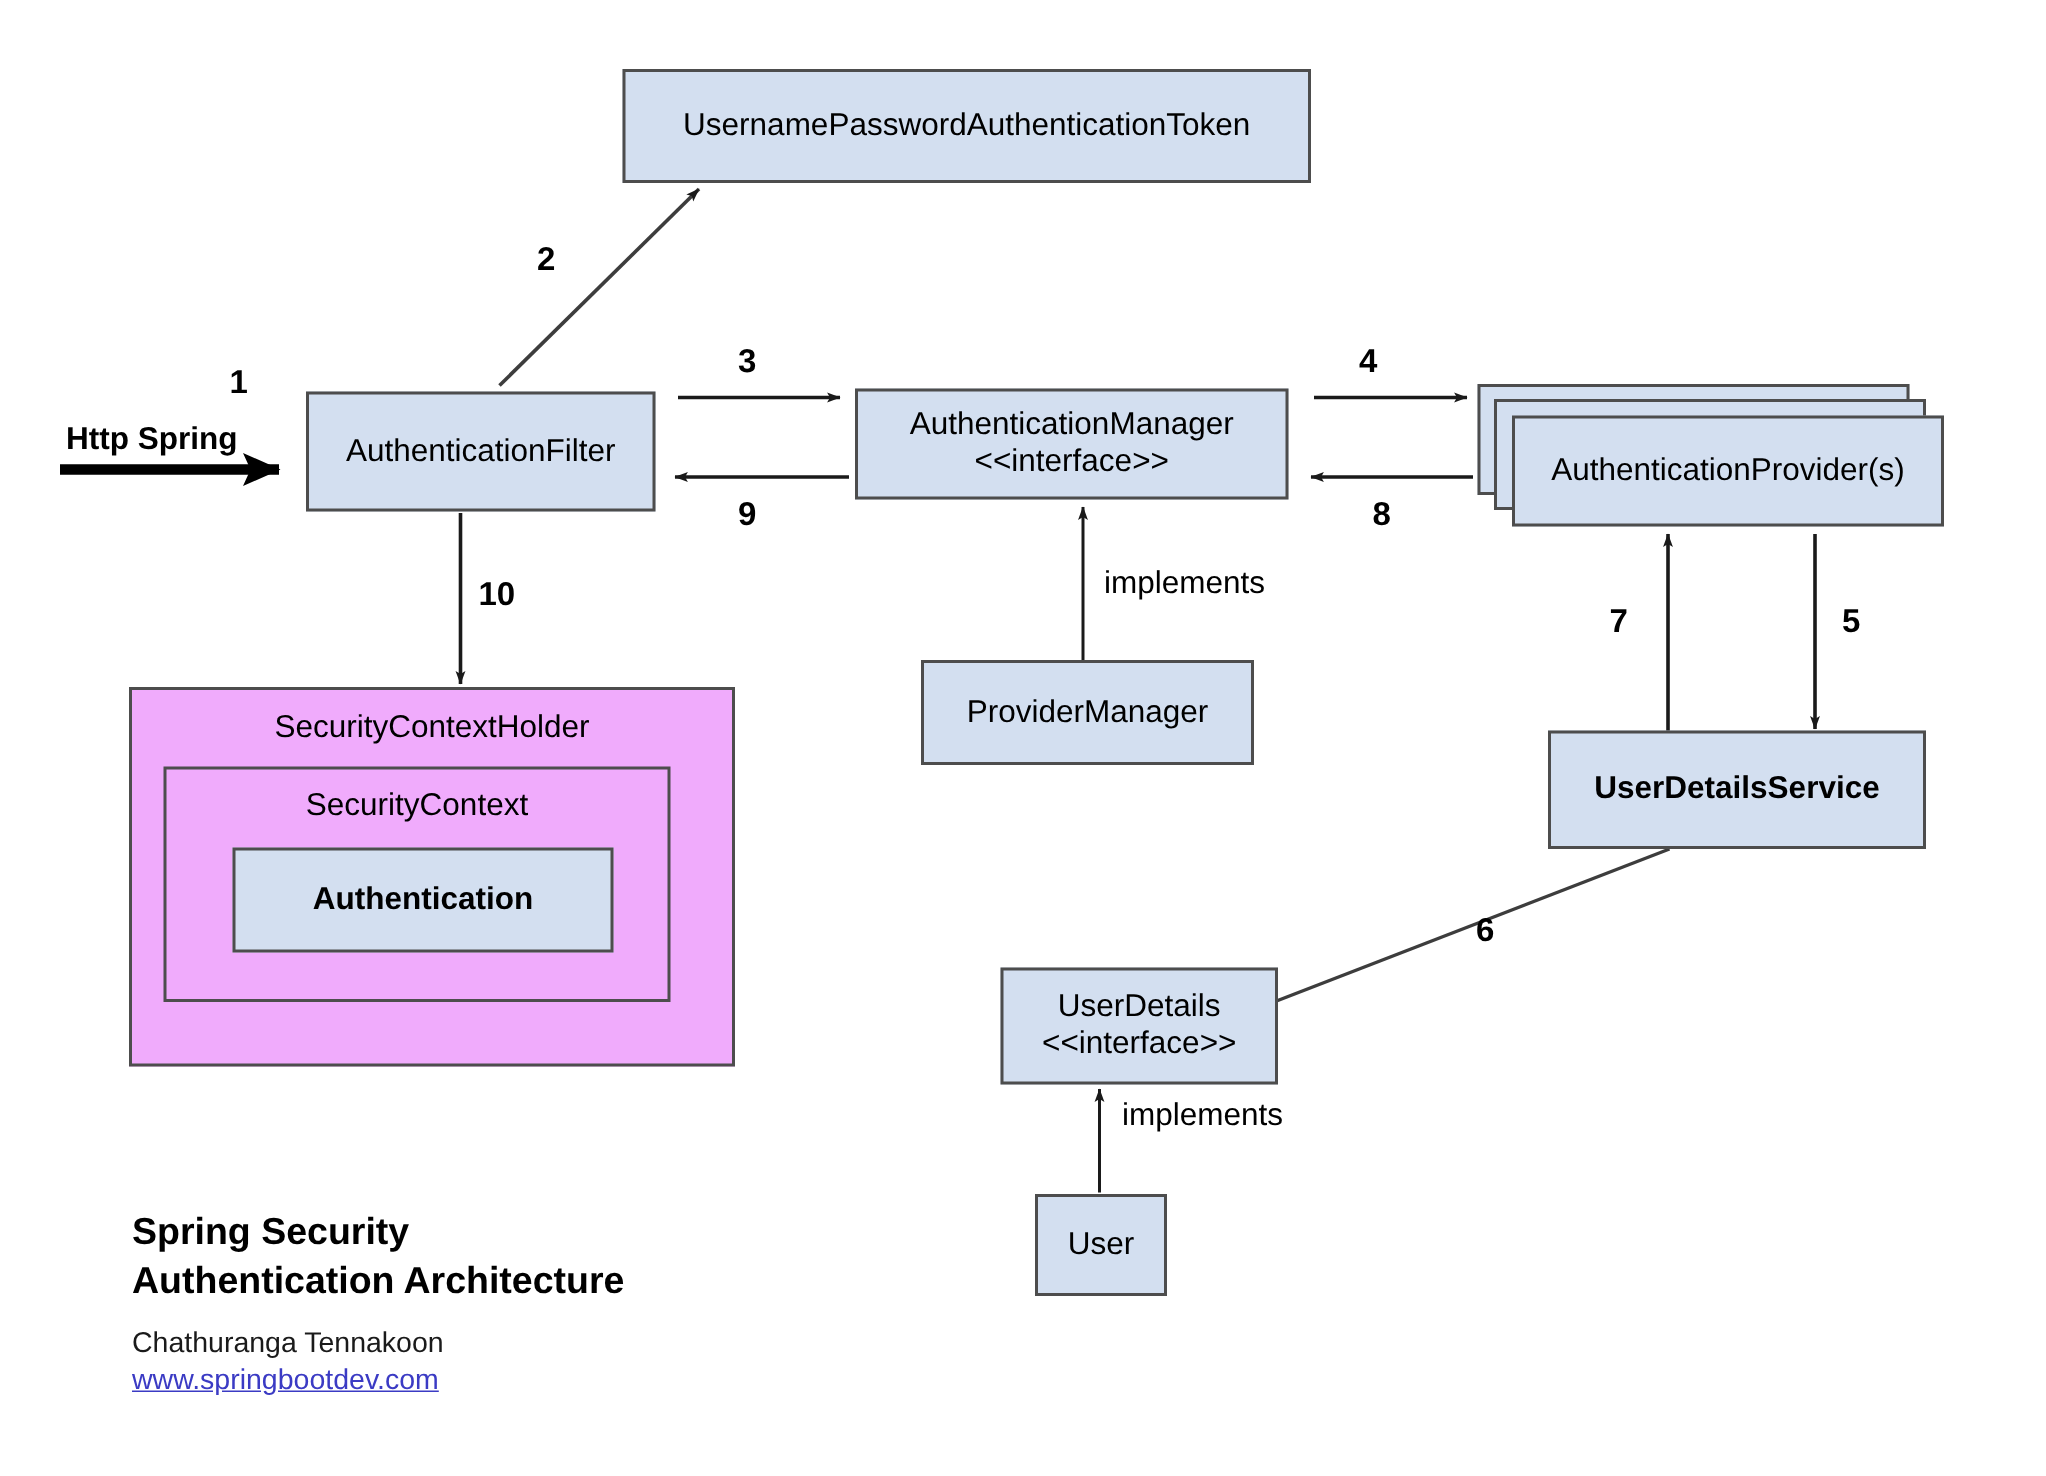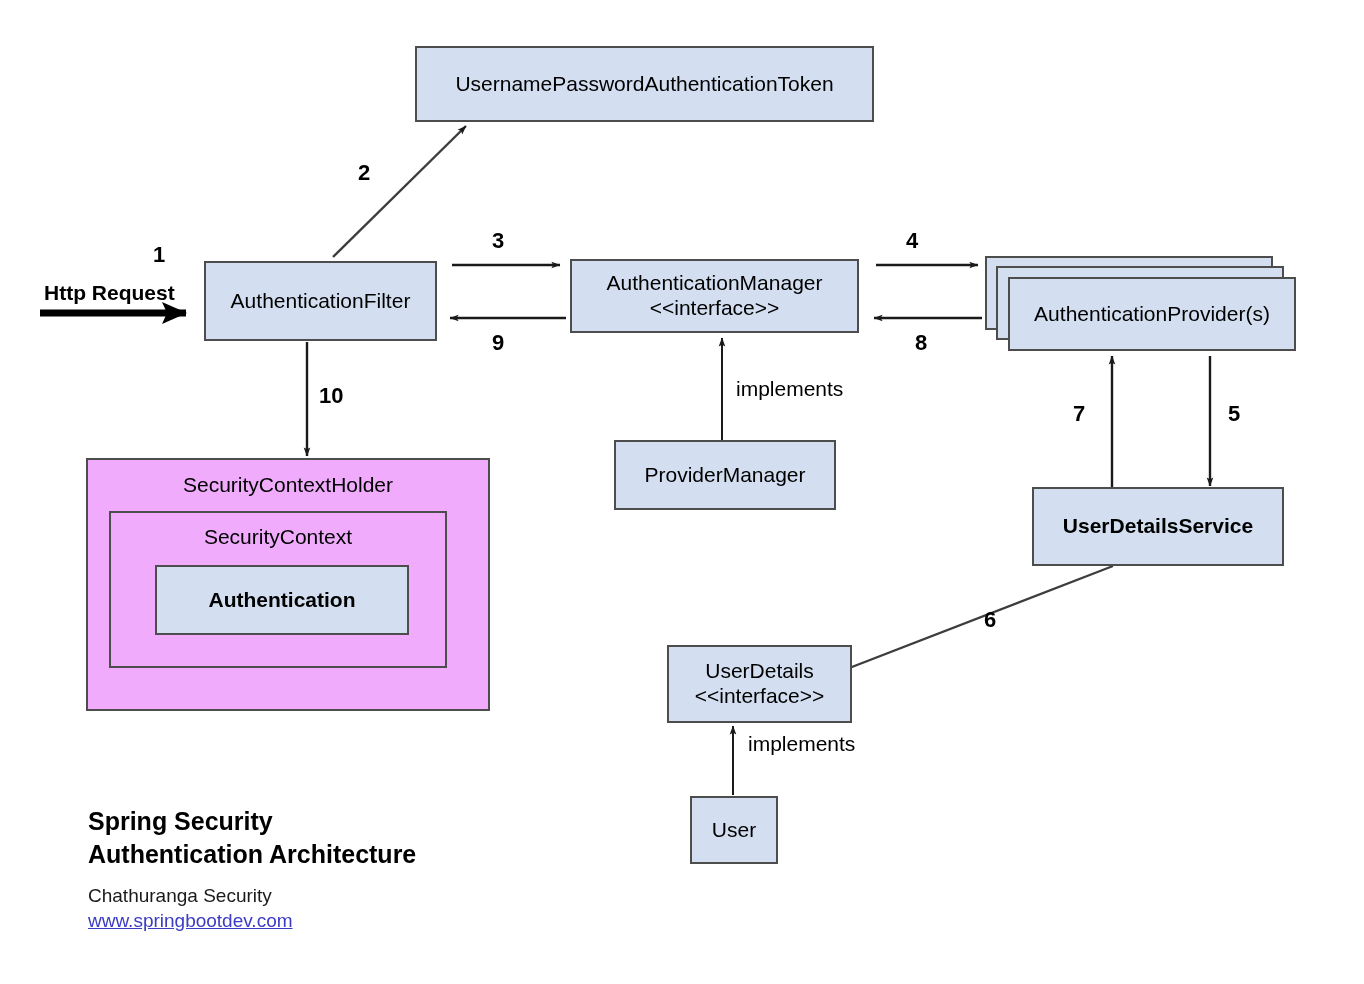--- a/index.html
+++ b/index.html
@@ -204,21 +204,21 @@
   <div class="container-box" style="left:86px; top:458px; width:404px; height:253px;">
     <div class="container-label" style="top:13px;">SecurityContextHolder</div>
 
     <div class="container-box" style="left:21px; top:51px; width:338px; height:157px;">
       <div class="container-label" style="top:12px;">SecurityContext</div>
 
       <div class="box thin" style="left:44px; top:52px; width:254px; height:70px; border-width:2px;font-weight:bold;">Authentication</div>
     </div>
   </div>
 
-  <span class="lbl http" style="left:44px; top:281px;">Http Request</span>
+  <span class="lbl http" style="left:44px; top:281px;">Http Spring</span>
 
   <span class="lbl num" style="left:153px; top:242px;">1</span>
 
   <span class="lbl num" style="left:358px; top:160px;">2</span>
 
   <span class="lbl num" style="left:492px; top:228px;">3</span>
 
   <span class="lbl num" style="left:492px; top:330px;">9</span>
 
   <span class="lbl num" style="left:906px; top:228px;">4</span>
@@ -233,17 +233,17 @@
 
   <span class="lbl num" style="left:1228px; top:401px;">5</span>
 
   <span class="lbl num" style="left:984px; top:607px;">6</span>
 
   <span class="lbl" style="left:748px; top:732px;">implements</span>
 
   <div class="footer" style="left:88px; top:805px;">
     <div class="footer-title">Spring Security
 Authentication Architecture</div>
-    <div class="footer-author">Chathuranga Security</div>
+    <div class="footer-author">Chathuranga Tennakoon</div>
     <div><a class="footer-link" href="#">www.springbootdev.com</a></div>
   </div>
 
 </div>
 
 </body></html>

